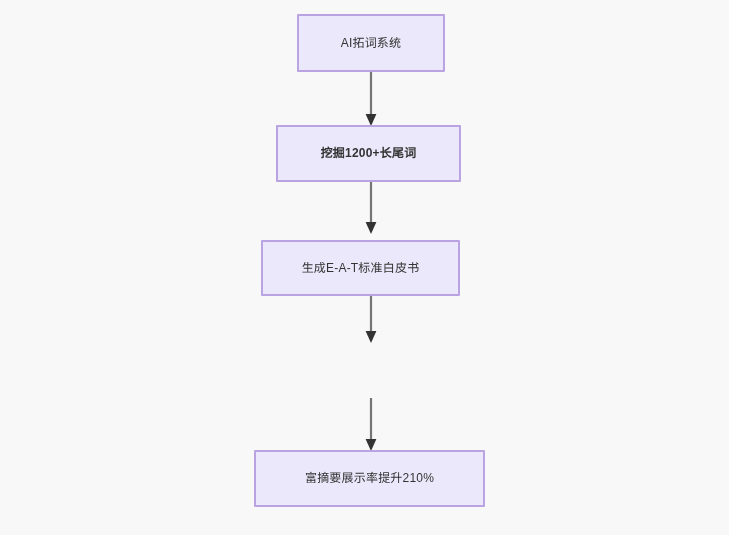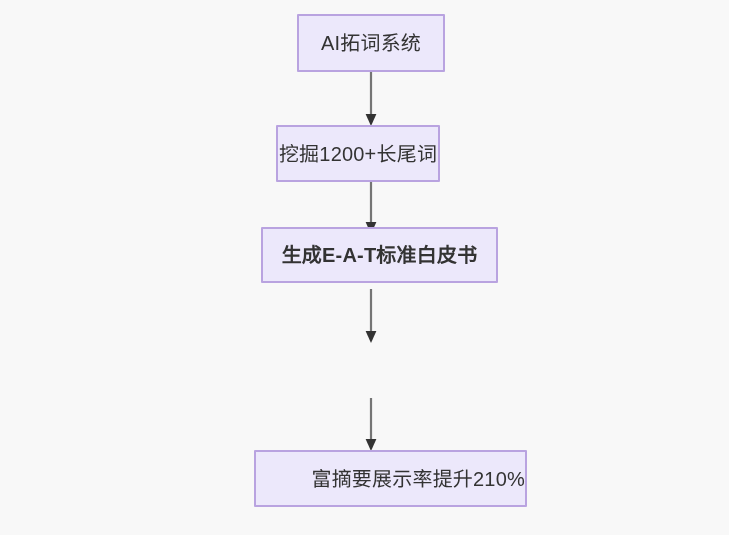--- a/index.html
+++ b/index.html
@@ -23,21 +23,21 @@
   .node {
     position: absolute;
     box-sizing: border-box;
     background: #ece8fb;
     border: 2px solid #b9a3e0;
     border-radius: 1px;
     display: flex;
     align-items: center;
     justify-content: center;
     color: #333333;
-    font-size: 20px;
+    font-size: 12px;
     line-height: 1.2;
     letter-spacing: 0.2px;
     white-space: nowrap;
     text-align: center;
   }
   .node-label {
     display: block;
   }
   .edge {
     position: absolute;
@@ -77,26 +77,26 @@
     <svg width="20" height="57" viewBox="0 0 20 57" xmlns="http://www.w3.org/2000/svg">
       <line x1="10" y1="2" x2="10" y2="46" stroke="#757575" stroke-width="2.2"></line>
       <polygon points="10,55 4.6,43 15.4,43" fill="#333333"></polygon>
     </svg>
   </div>
 
   <div class="node" style="left:297px; top:14px; width:148px; height:58px;">
     <span class="node-label">AI拓词系统</span>
   </div>
 
-  <div class="node" style="left:276px; top:125px; width:164px; height:57px;">
+  <div class="node" style="left:276px; top:125px; width:185px; height:57px;font-weight:bold;">
     <span class="node-label">挖掘1200+长尾词</span>
   </div>
 
-  <div class="node" style="left:261px; top:227px; width:237px; height:56px;font-weight:bold;">
+  <div class="node" style="left:261px; top:240px; width:199px; height:56px;">
     <span class="node-label">生成E-A-T标准白皮书</span>
   </div>
 
 
-  <div class="node" style="left:254px; top:450px; width:273px; height:57px;justify-content:flex-end;">
+  <div class="node" style="left:254px; top:450px; width:231px; height:57px;">
     <span class="node-label">富摘要展示率提升210%</span>
   </div>
 
 </div>
 
 </body></html>

